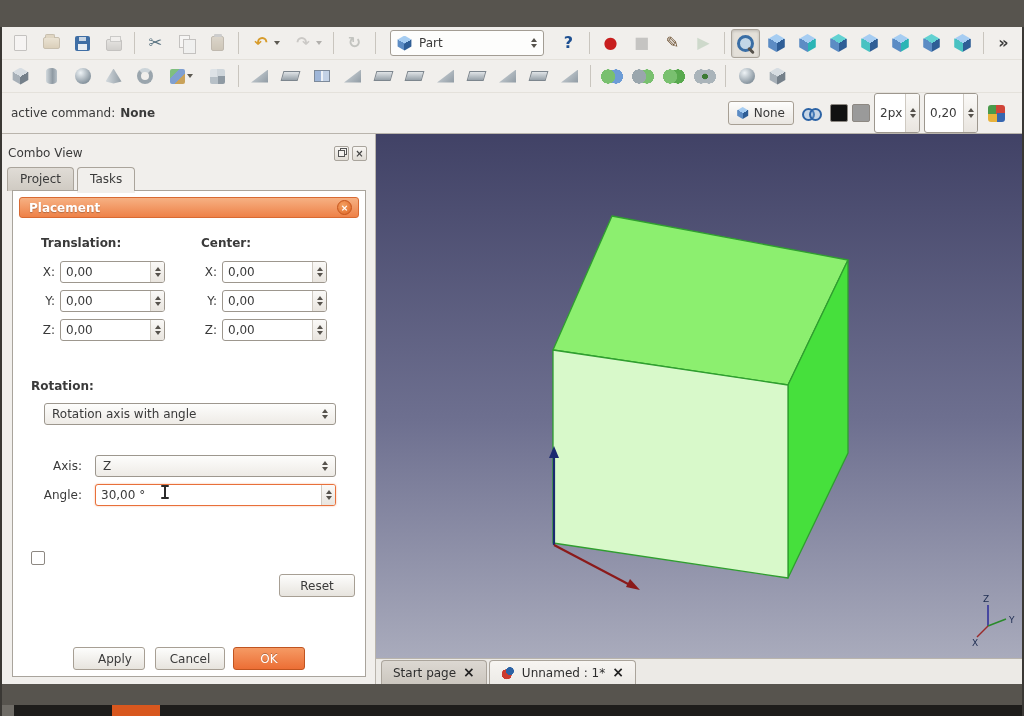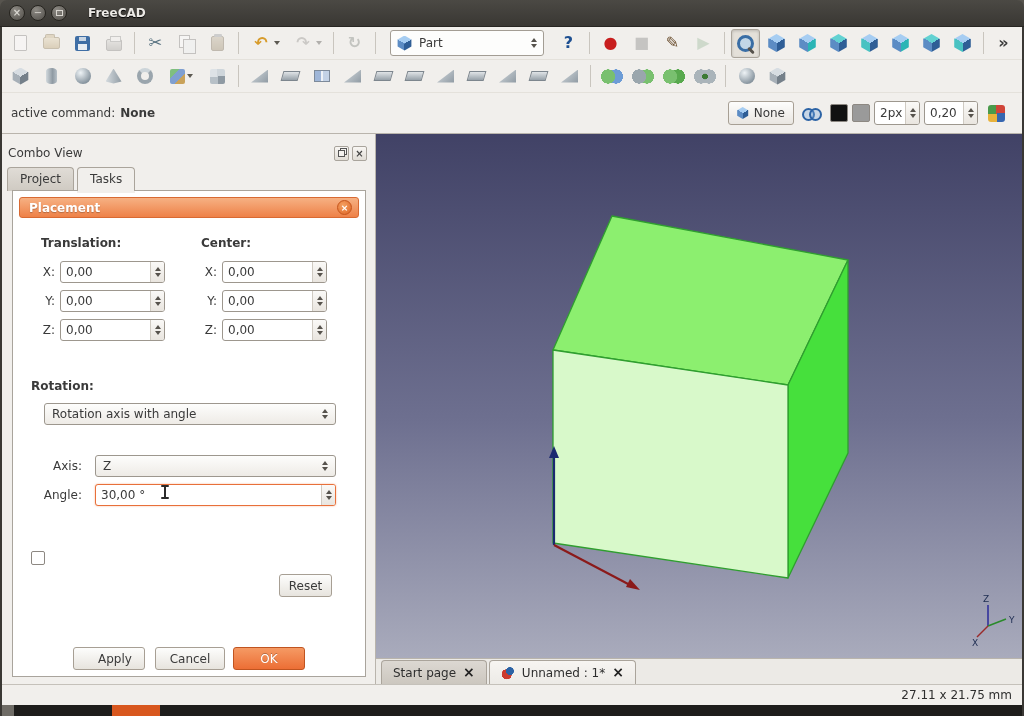--- a/index.html
+++ b/index.html
@@ -85,21 +85,21 @@
   .spacer{flex:1;}
   .tray{display:flex;align-items:center;gap:4px;}
   .tray-none{display:flex;align-items:center;gap:5px;height:24px;padding:0 8px;background:linear-gradient(#fdfdfc,#e9e6e1);border:1px solid #a79f94;border-radius:3px;font-size:12px;color:#3a3a3a;}
   .tray-none .i-cube{width:12px;height:12px;}
   .swatch{width:18px;height:18px;border:1px solid #8d8882;border-radius:2px;}
   .swatch.black{background:#111;}
   .swatch.gray{background:#9a9a9a;}
   .spinbox{display:flex;align-items:center;background:#fff;border:1px solid #9d978e;border-radius:3px;height:22px;padding-left:5px;overflow:hidden;}
   .spinbox .val{flex:1;white-space:nowrap;}
   .spin-btns{display:flex;flex-direction:column;gap:2px;align-items:center;justify-content:center;width:14px;align-self:stretch;border-left:1px solid #cfcac2;background:linear-gradient(#faf9f7,#e9e5df);flex:none;}
-  .tray-spin{height:24px;}
+  .tray-spin{height:40px;}
   .tray-spin.w1{width:46px;}
   .tray-spin.w2{width:54px;}
   .tray .tbtn{width:26px;height:26px;}
 
   
   .left-panel{position:absolute;left:0;top:134px;width:376px;bottom:32px;background:#f1efec;border-right:1px solid #b9b4ac;z-index:10;}
   .cv-title{position:absolute;left:8px;top:12px;color:#3a3a3a;}
   .cv-btn{position:absolute;top:12px;width:15px;height:15px;border:1px solid #a9a49c;background:linear-gradient(#f8f6f3,#e1ddd6);border-radius:2px;display:flex;align-items:center;justify-content:center;font-size:10px;color:#444;}
   .cv-btn.float{right:26px;}
   .cv-btn.close{right:8px;}
@@ -143,32 +143,20 @@
   .status-dims{margin-left:auto;padding-right:12px;color:#2e2e2e;}
   .bottom-strip{position:absolute;left:0;right:0;bottom:0;height:11px;background:#1e1d1b;z-index:20;}
   .strip-gray{position:absolute;left:0;top:0;bottom:0;width:14px;background:#6f6c66;}
   .strip-orange{position:absolute;left:112px;top:0;bottom:0;width:48px;background:#d8571e;}
 </style>
 </head>
 <body>
 
 <div class="app">
 
-  <div class="titlebar">
-    <span class="win-btn">
-        <span class="wb-x"></span>
-      </span>
-    <span class="win-btn">
-        <span class="wb-min"></span>
-      </span>
-    <span class="win-btn">
-        <span class="wb-max-inner"></span>
-      </span>
-    <span class="title-text">FreeCAD</span>
-  </div>
 
   <div class="edge l"></div>
   <div class="edge r"></div>
 
   <div class="toolbar-zone">
 
     <div class="tb-row">
       <span class="icons-host">
           <span class="tbtn dis">
             <span class="ig i-file"></span>
@@ -475,21 +463,21 @@
         <span class="spin-btns">
             <span class="arr-up"></span>
             <span class="arr-dn"></span>
           </span>
       </div>
       <span class="ibeam" style="left:148px;top:294px;">
           <span class="stem"></span>
         </span>
 
       <span class="checkbox" style="left:18px;top:360px;"></span>
-      <span class="btn" style="left:266px;top:383px;width:53px;">Reset</span>
+      <span class="btn" style="left:266px;top:383px;width:76px;">Reset</span>
 
       <span class="btn" style="left:60px;top:456px;width:72px;padding-left:12px;">Apply</span>
       <span class="btn" style="left:142px;top:456px;width:70px;">Cancel</span>
       <span class="btn ok" style="left:220px;top:456px;width:72px;">OK</span>
     </div>
   </div>
 
   <div class="viewport">
     <svg width="648" height="524" viewBox="0 0 648 524">
 
@@ -522,22 +510,19 @@
       <span>Start page</span>
       <span class="tab-close"></span>
     </span>
     <span class="doc-tab active">
       <span class="i-fclogo"></span>
       <span>Unnamed : 1*</span>
       <span class="tab-close"></span>
     </span>
   </div>
 
-  <div class="statusbar">
-    <span class="status-dims">27.11 x 21.75 mm</span>
-  </div>
 
   <div class="bottom-strip">
     <span class="strip-gray"></span>
     <span class="strip-orange"></span>
   </div>
 
 </div>
 
 </body></html>

